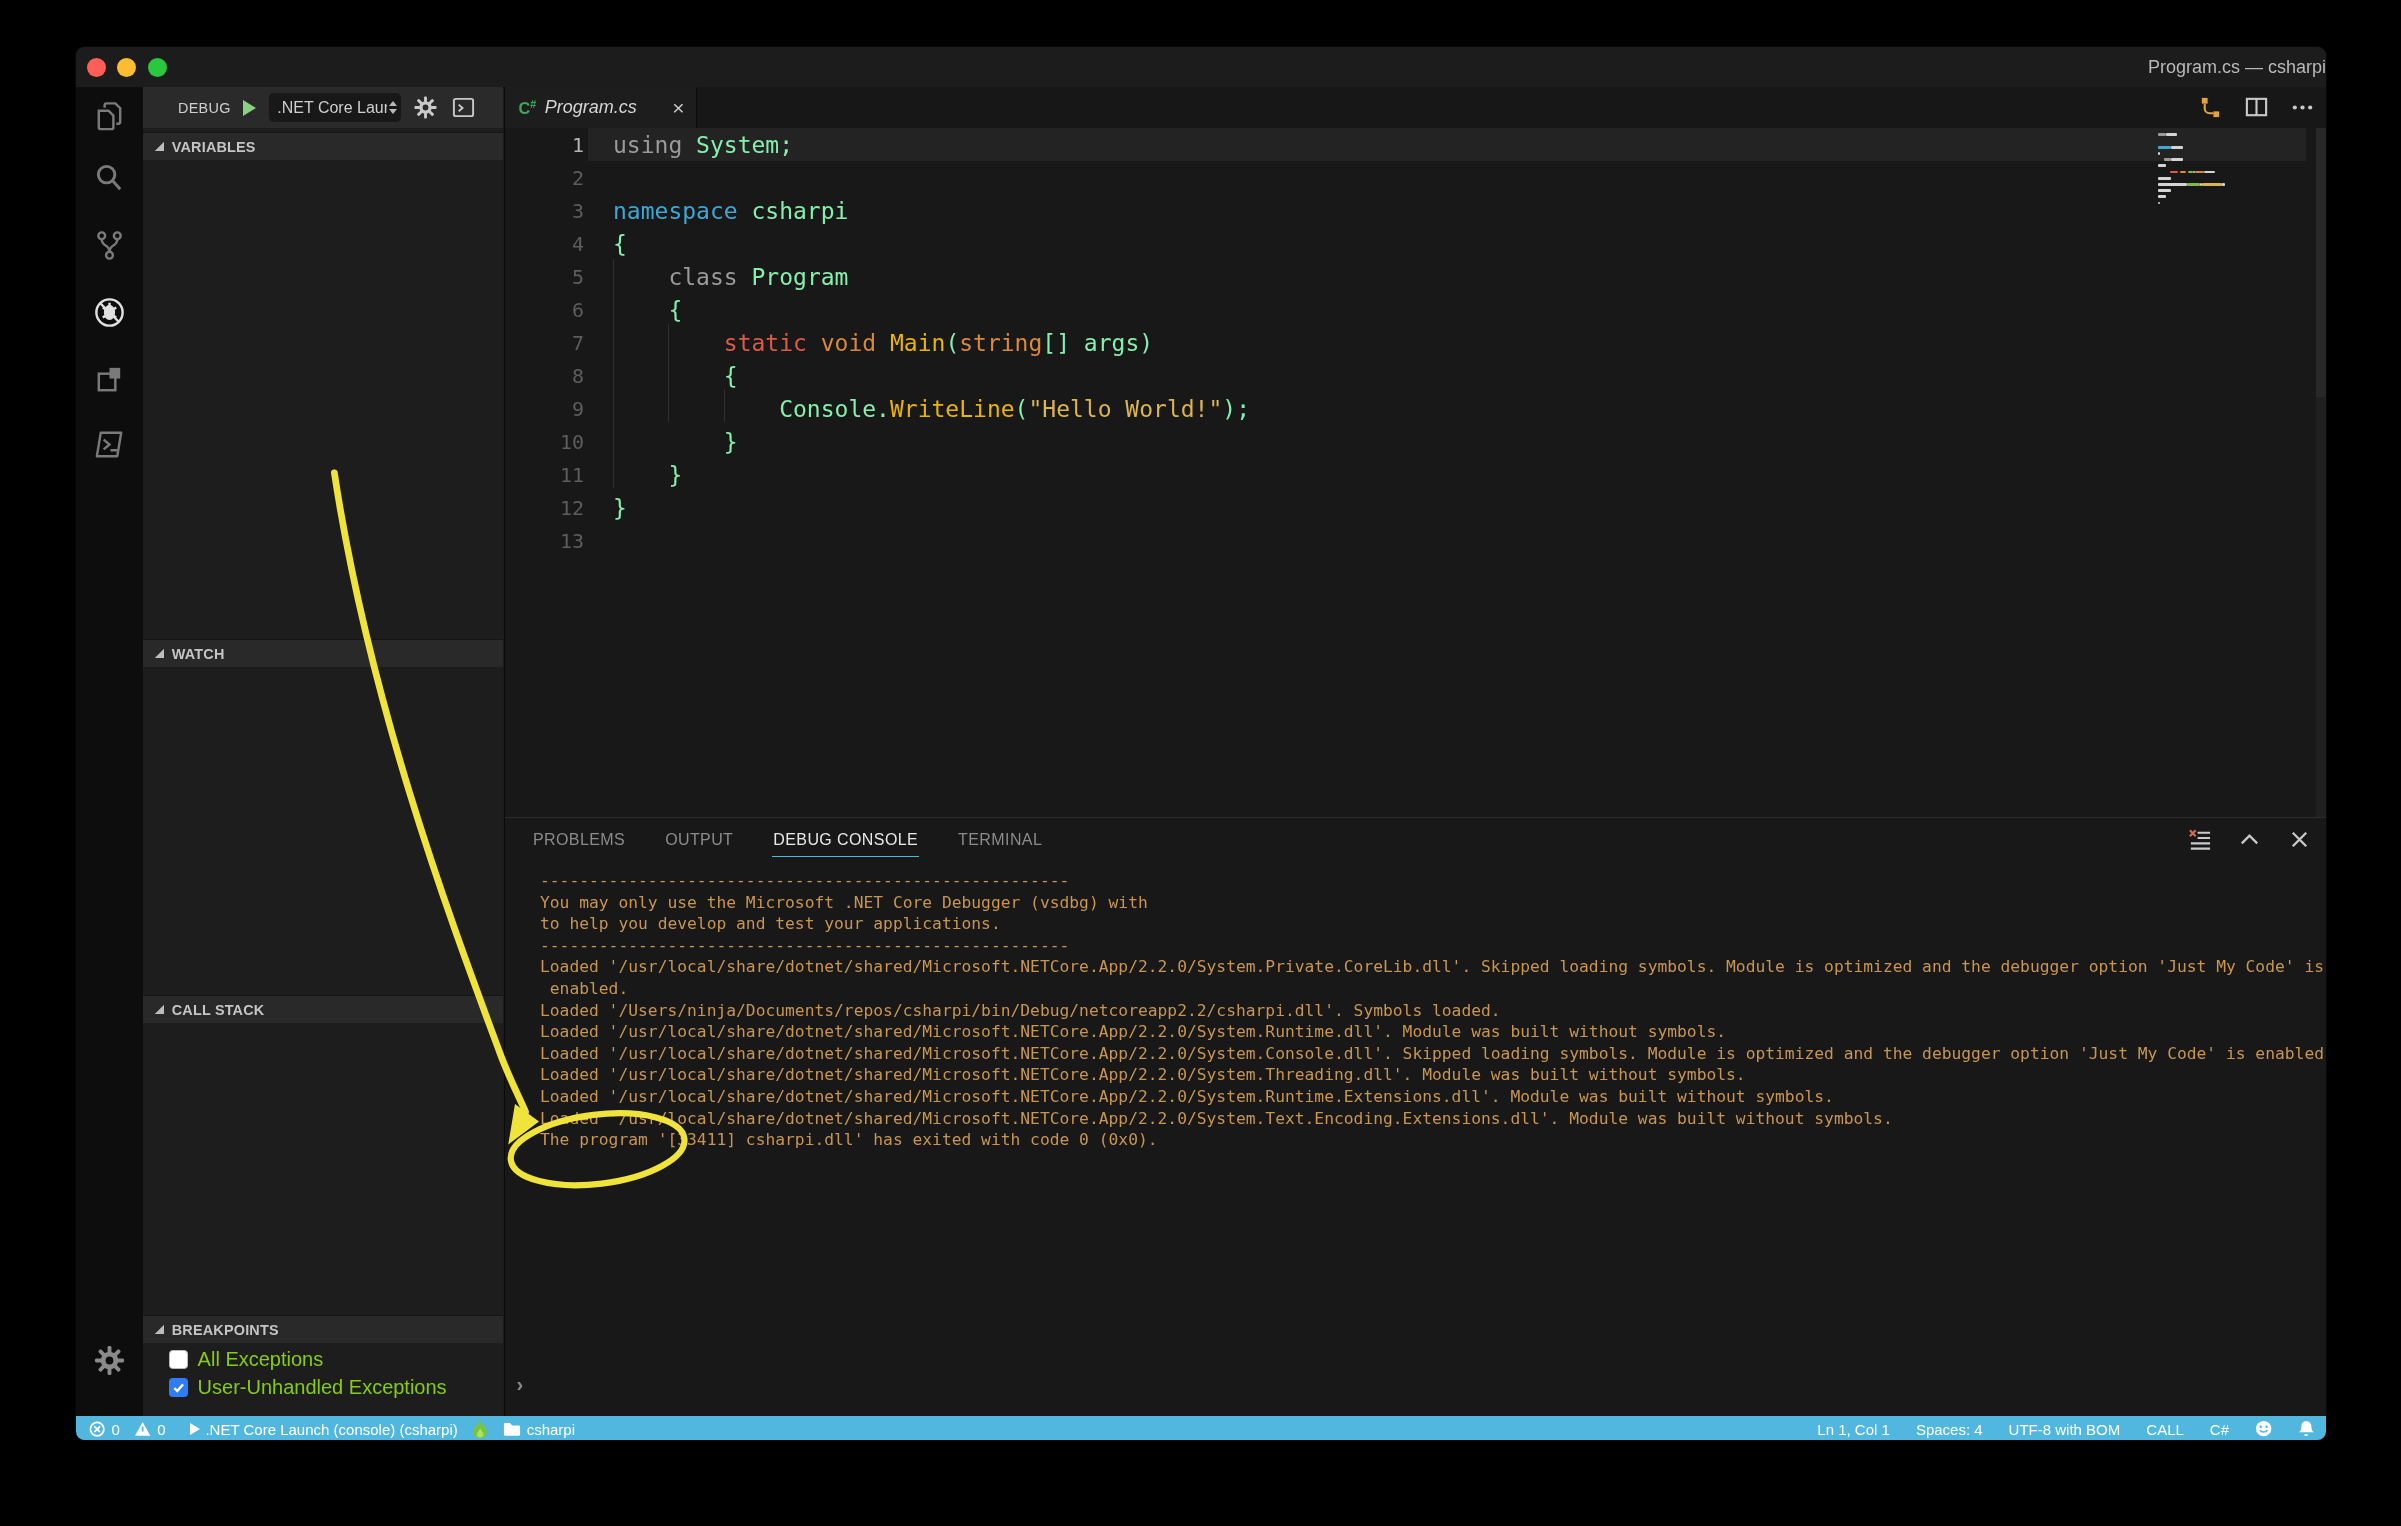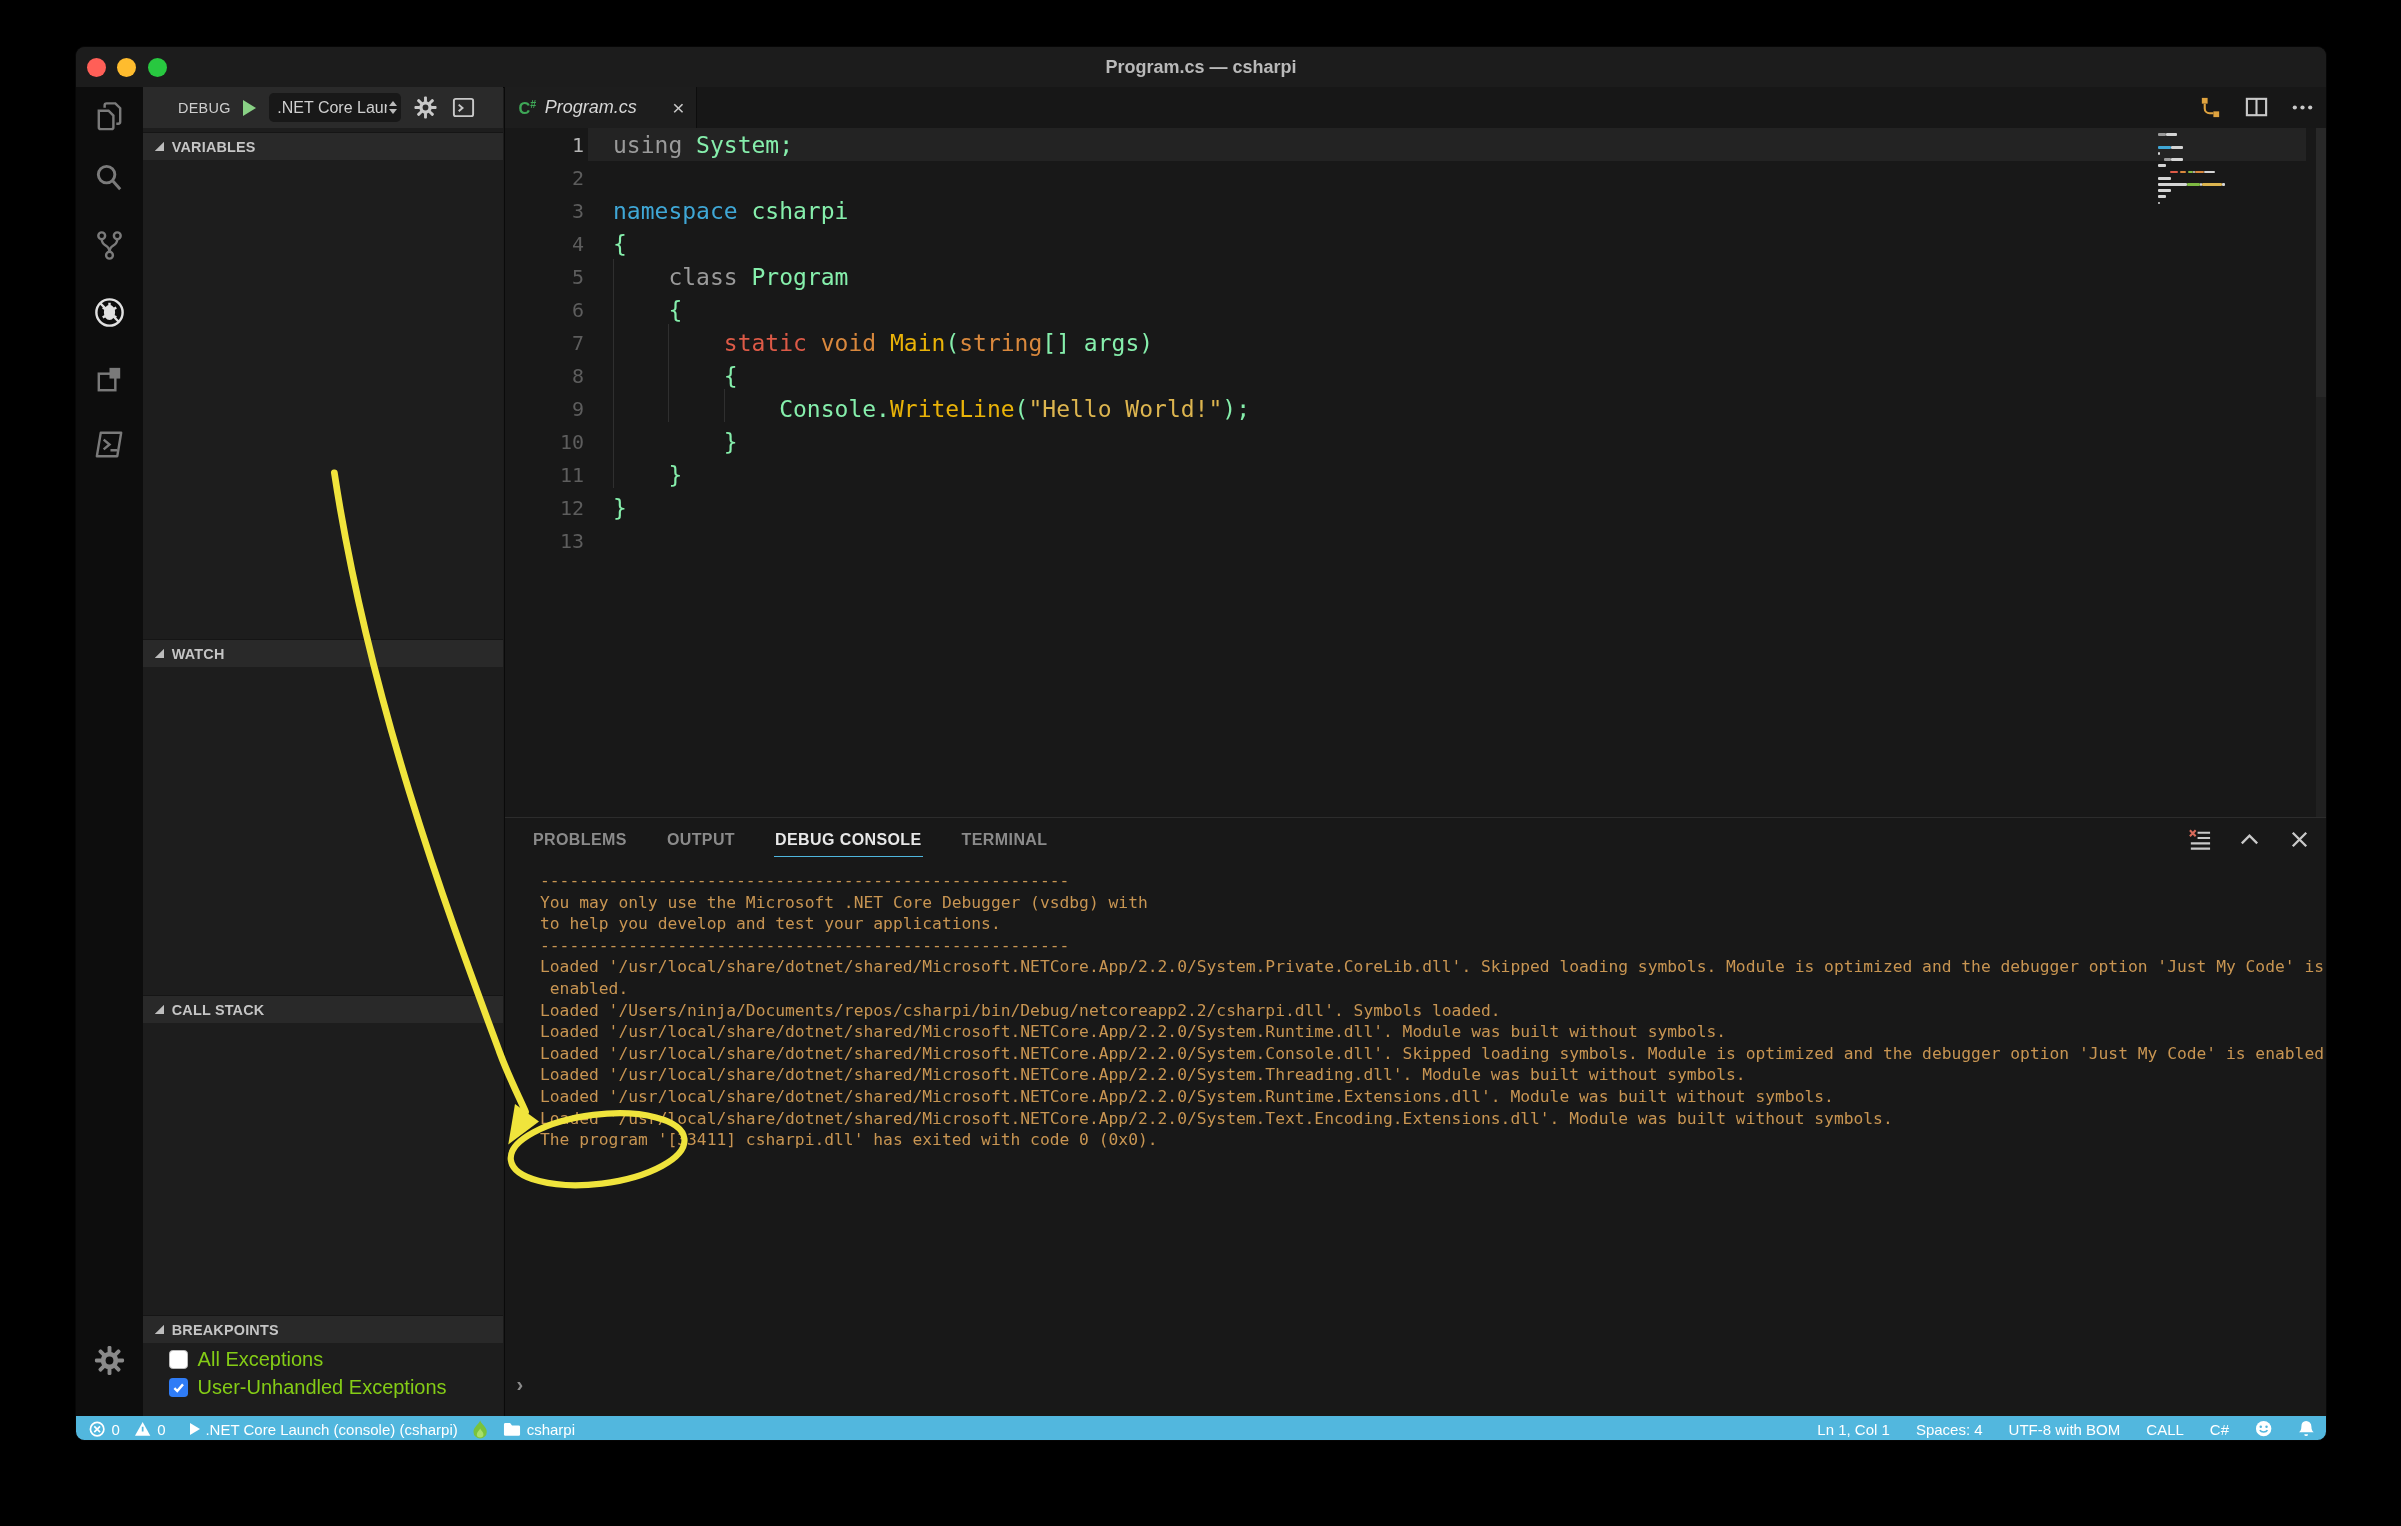--- a/index.html
+++ b/index.html
@@ -4,22 +4,22 @@
 <style>
   html,body{margin:0;padding:0;background:#000;}
   .page{position:relative;width:2402px;height:1527px;background:#000;overflow:hidden;
         font-family:"Liberation Sans",sans-serif;-webkit-font-smoothing:antialiased;}
   .window{position:absolute;left:75px;top:46px;width:2252px;height:1395px;background:#1b1b1b;
           border-radius:9.6px;overflow:hidden;border:1px solid #060606;box-sizing:border-box;}
   
   .titlebar{position:absolute;left:0;top:0;width:100%;height:40px;background:#1c1c1c;border-bottom:1px solid #060606;}
   .tl{position:absolute;top:10.6px;width:19px;height:19px;border-radius:50%;}
   .tl.red{left:10.6px;background:#ff5f57;} .tl.yellow{left:41px;background:#febc2e;} .tl.green{left:72px;background:#28c840;}
-  .title{position:absolute;left:0;right:0;top:0;height:40px;line-height:40px;text-align:center;
-         color:#b9b9b9;font-size:18px;font-weight:bold;}
+  .title{position:absolute;left:0;right:0;top:0;height:40px;line-height:40px;text-align:right;
+         color:#b9b9b9;font-size:18px;}
   
   .activitybar{position:absolute;left:0;top:40px;width:67px;height:1329px;background:#0d0d0d;}
   .ab-icon{position:absolute;left:16.3px;width:35px;height:35px;cursor:pointer;}
   .ab-icon svg{width:35px;height:35px;}
   
   .sidebar{position:absolute;left:67px;top:40px;width:360px;height:1329px;background:#1d1d1d;}
   .sb-toolbar{position:absolute;left:0;top:0;width:100%;height:41px;background:#2a2a2a;display:flex;align-items:center;
               padding-left:35px;box-sizing:border-box;gap:12.5px;}
   .sb-toolbar .dbg-label{color:#cfcfcf;font-size:14.4px;letter-spacing:0.3px;}
   .play-tri{width:0;height:0;border-left:13.4px solid #89d185;border-top:8.6px solid transparent;border-bottom:8.6px solid transparent;cursor:pointer;}
@@ -62,21 +62,21 @@
   .tk-pl{color:#86efac}.tk-kw{color:#9a9a9a}.tk-ns{color:#3fa7d6}.tk-st{color:#dd5a47}
   .tk-or{color:#d9883d}.tk-fn{color:#eab308}.tk-str{color:#ddb54f}
   .iguide{position:absolute;width:1px;background:#2f2f2f;}
   .minimap{position:absolute;right:25px;top:3.8px;width:146px;}
   .mm-row{height:6.2px;display:flex;align-items:center;}
   .mm-tk{display:inline-block;height:2.9px;border-radius:1px;}
   .scrollbar{position:absolute;right:0;top:0;width:13.4px;height:689px;background:#202020;}
   .scroll-thumb{position:absolute;right:0;top:0;width:13.4px;height:269px;background:#282828;cursor:pointer;}
   
   .panel{position:absolute;left:0;top:730px;width:1824px;height:599px;background:#181818;border-top:1px solid #2c2c2c;box-sizing:border-box;}
-  .ptabs{position:absolute;left:27px;top:0;height:42px;display:flex;gap:38px;align-items:center;font-weight:bold;}
+  .ptabs{position:absolute;left:27px;top:0;height:42px;display:flex;gap:38px;align-items:center;}
   .ptab{font-size:16px;letter-spacing:0.4px;color:#8b8b8b;padding:9.6px 1px 6.7px;cursor:pointer;}
   .ptab.active{color:#e8e8e8;border-bottom:1.9px solid #4fb6dd;}
   .panel-actions{position:absolute;right:17.3px;top:8.6px;display:flex;gap:25px;align-items:center;}
   .panel-actions .act{width:25px;height:25px;cursor:pointer;}
   .panel-actions svg{width:25px;height:25px;}
   .console{position:absolute;left:35px;top:52px;right:0;bottom:29px;overflow:hidden;}
   .con-line{height:21.6px;line-height:21.6px;font-family:"DejaVu Sans Mono",monospace;font-size:16.3px;white-space:pre;}
   .con-log{color:#c89552;} .con-out{color:#dcdcdc;}
   .prompt{position:absolute;left:11.5px;top:555px;color:#8a8a8a;font-size:20px;font-weight:bold;cursor:text;}
   

